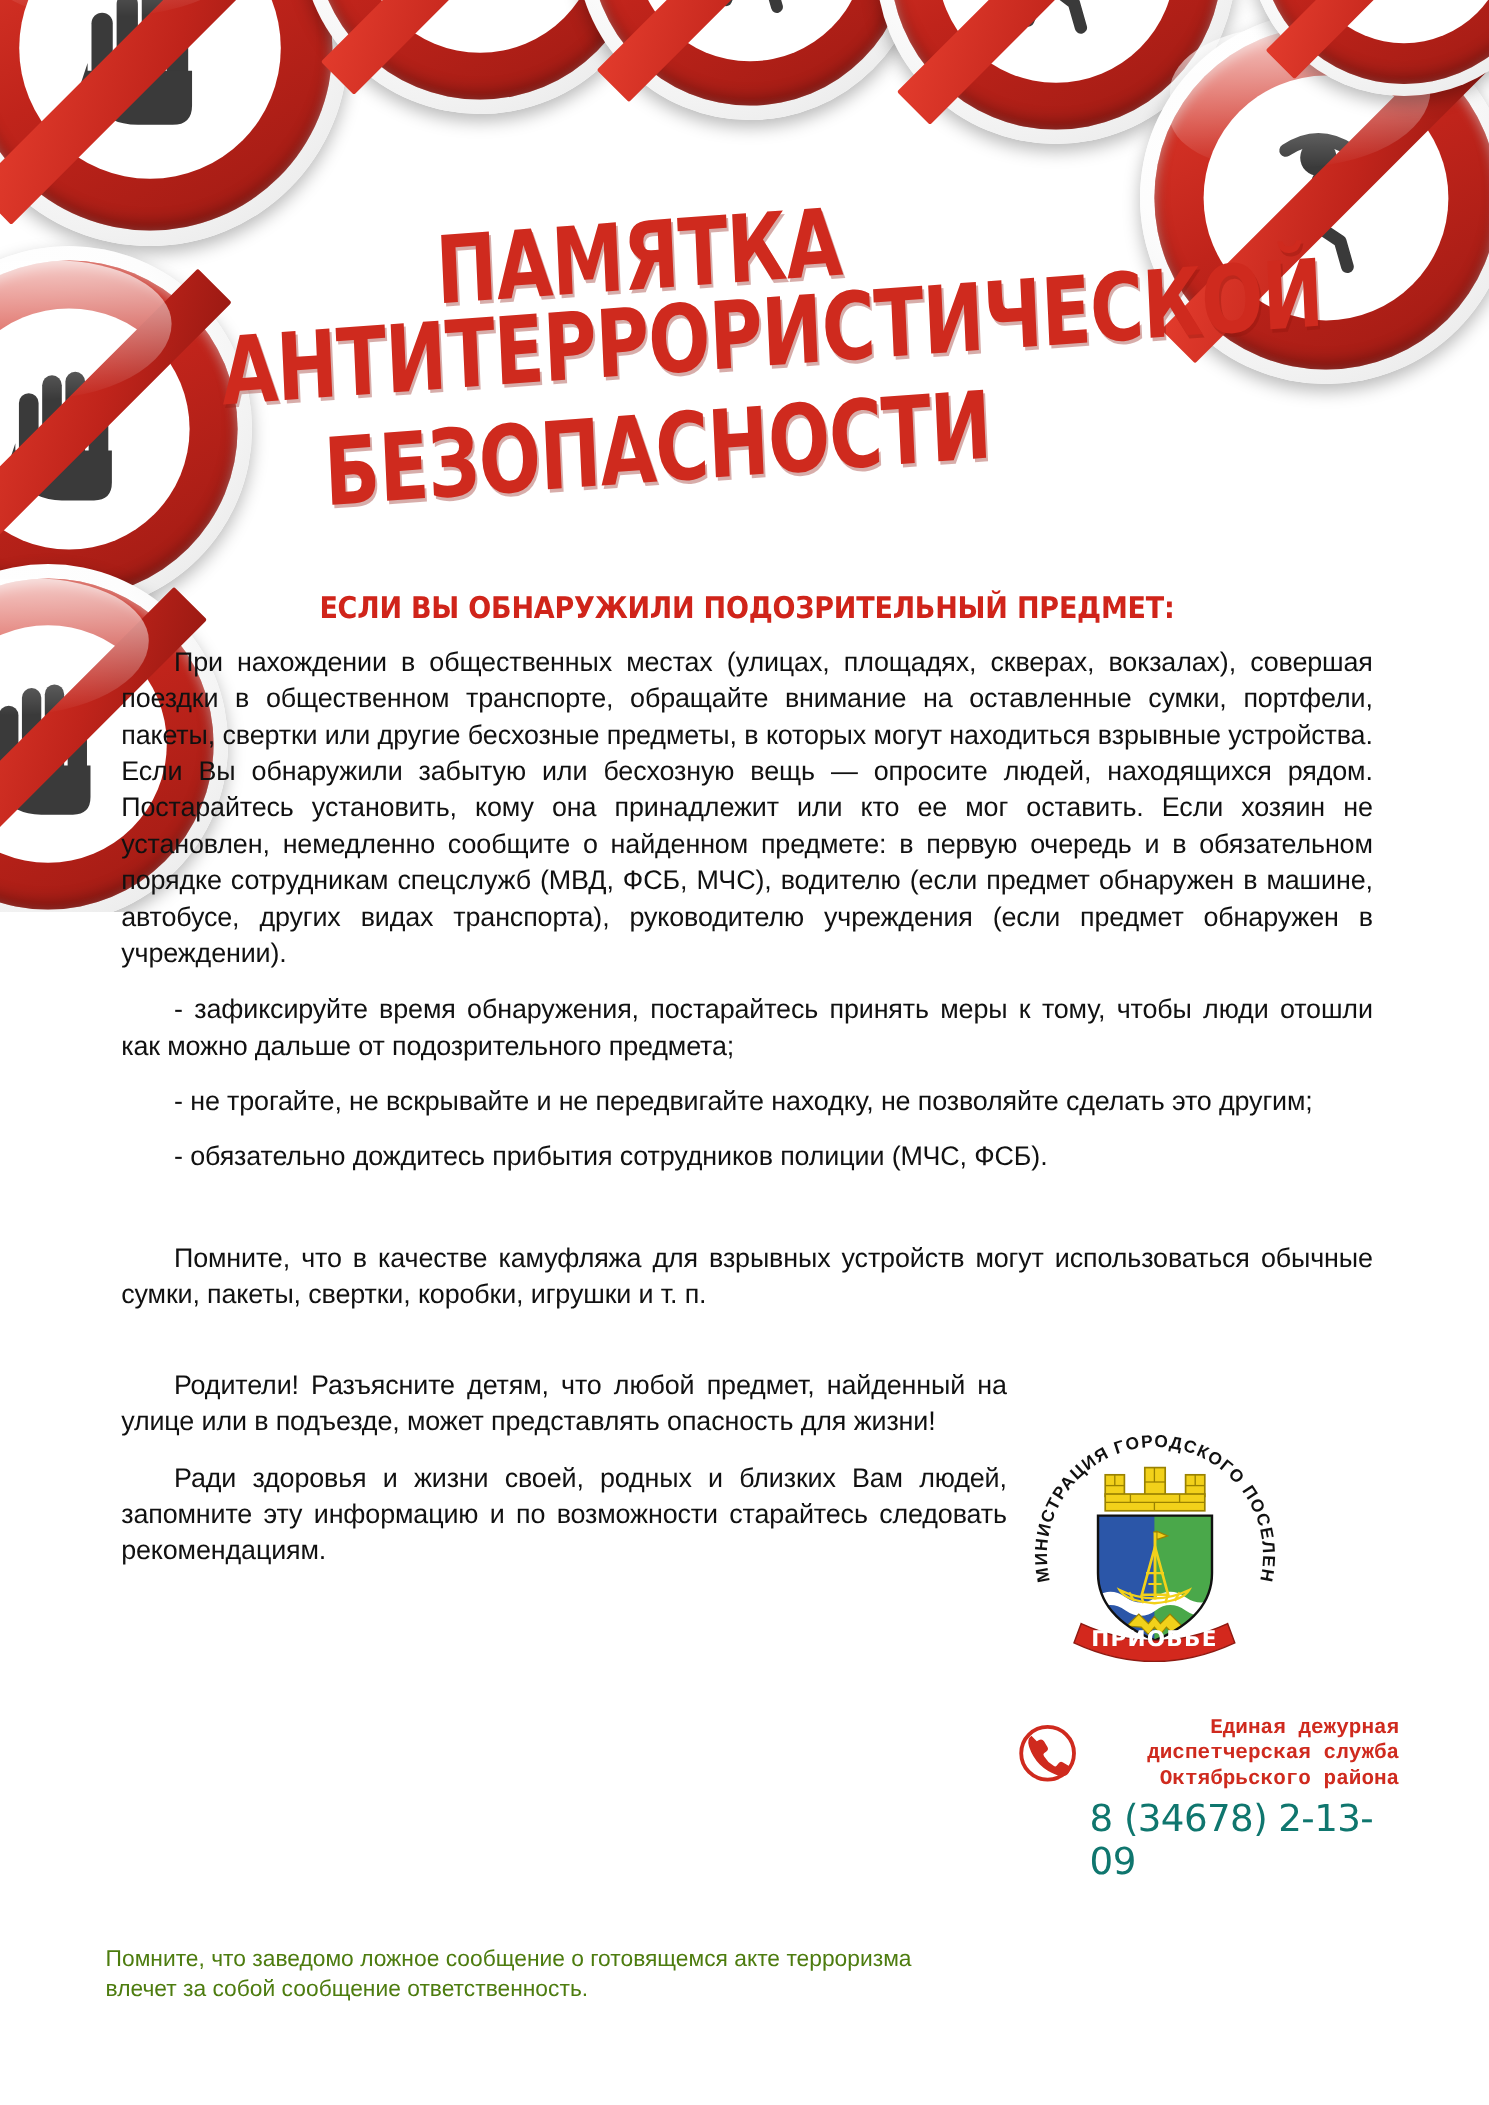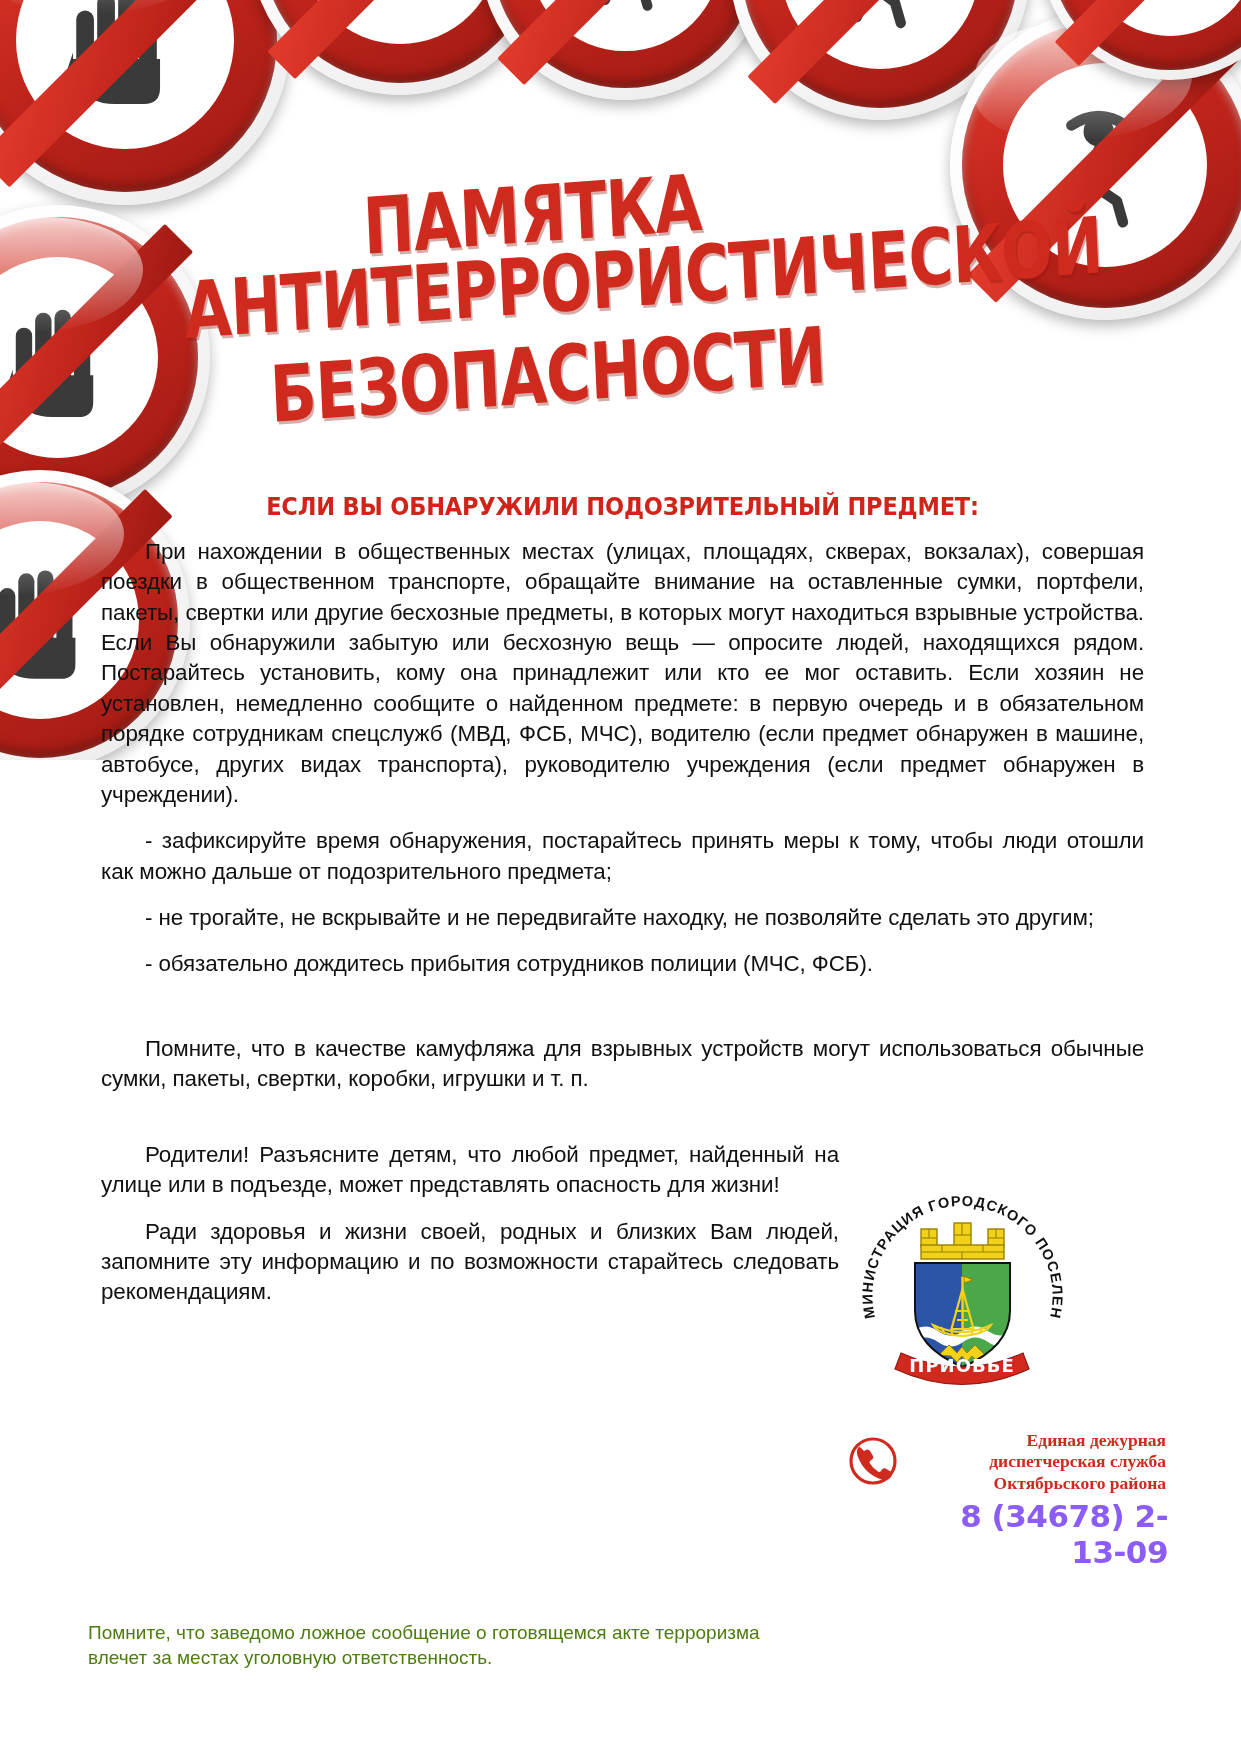--- a/index.html
+++ b/index.html
@@ -77,24 +77,24 @@
   .lower{position:absolute;left:85px;top:1124px;width:1075px;}
   .lower-left{width:770px;}
 
   
   .emblem{position:absolute;left:855px;top:1185px;width:215px;height:215px;}
   .emblem svg{width:215px;height:215px;display:block;}
 
   
   .contact{position:absolute;left:848px;top:1430px;width:320px;display:flex;gap:10px;align-items:flex-start;}
   .phone-ic{width:50px;height:50px;flex:0 0 50px;margin-top:6px;}
-  .contact-txt{font-family:Liberation Serif, serif;color:#cf2a1e;font-weight:bold;
+  .contact-txt{font-family:Liberation Mono, monospace;color:#cf2a1e;font-weight:bold;
                font-size:17.5px;line-height:1.22;text-align:right;width:258px;}
-  .phone-num{font-family:"DejaVu Sans", sans-serif;font-weight:bold;font-size:31px;
-             color:#8b5cf6;letter-spacing:-.5px;text-align:right;margin-top:4px;}
+  .phone-num{font-family:"DejaVu Sans", sans-serif;font-weight:normal;font-size:31px;
+             color:#0f766e;letter-spacing:-.5px;text-align:left;margin-top:4px;}
 
   
   .footnote{position:absolute;left:88px;top:1620px;width:720px;
             font-family:"Liberation Sans", sans-serif;font-size:19px;line-height:1.33;color:#4d7c0f;}
 </style>
 </head>
 <body>
 
 <div class="page">
 
@@ -352,16 +352,16 @@
         <div>Единая дежурная</div>
         <div>диспетчерская служба</div>
         <div>Октябрьского района</div>
       </div>
       <div class="phone-num">8 (34678) 2-13-09</div>
     </div>
   </div>
 
   <div class="footnote">
     <div>Помните, что заведомо ложное сообщение о готовящемся акте терроризма</div>
-    <div>влечет за местах уголовную ответственность.</div>
+    <div>влечет за собой сообщение ответственность.</div>
   </div>
 
 </div>
 
 </body></html>

